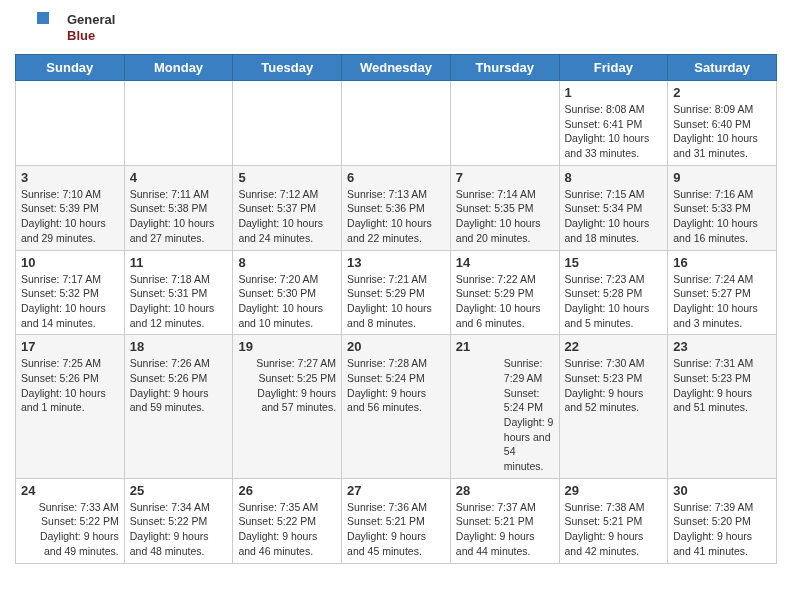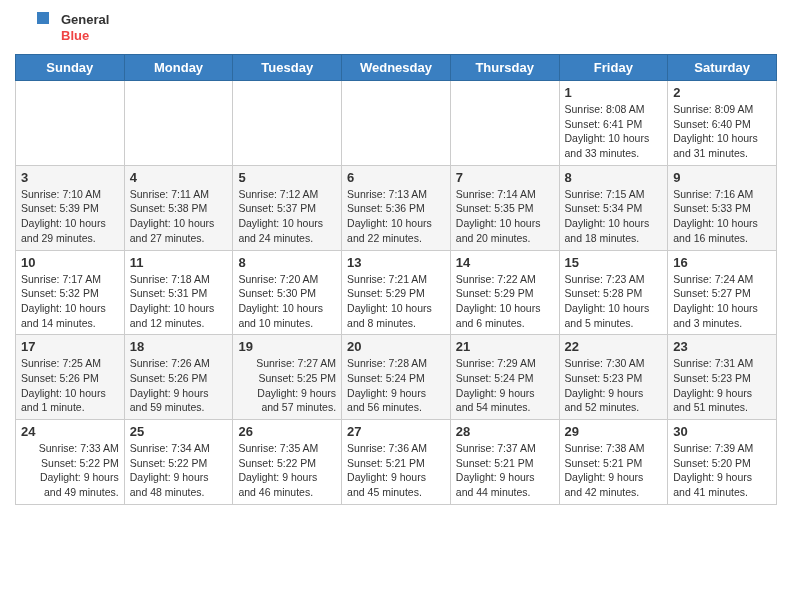--- a/index.html
+++ b/index.html
@@ -12,21 +12,21 @@
     }
     .header {
       display: flex;
       justify-content: space-between;
       align-items: flex-start;
       margin-bottom: 8px;
     }
     .logo {
       display: flex;
       align-items: center;
-      gap: 8px;
+      gap: 14px;
     }
     .title-block {
       text-align: right;
     }
     .title-block h1 {
       font-size: 32px;
       font-weight: normal;
       color: #222;
     }
     .title-block h2 {
@@ -82,21 +82,21 @@
 </head>
 <body>
 
 <div class="header">
   <div class="logo">
       <svg width="36" height="36" viewBox="0 0 36 36">
         <polygon points="22,2 34,2 34,14 22,14" fill="#3a7fc1"></polygon>
       </svg>
       <div style="display: flex; flex-direction: column; line-height: 1.2; margin-left: 2px;">
         <span style="font-size: 13px; font-weight: bold; color: rgb(51, 51, 51);">General</span>
-        <span style="font-size: 13px; font-weight: bold; color: #ef4444;">Blue</span>
+        <span style="font-size: 13px; font-weight: bold; color: #7f1d1d;">Blue</span>
       </div>
     </div>
   <div class="title-block">
     <h1></h1>
     <h2></h2>
   </div>
 </div>
 
 <table class="calendar">
   <thead>
@@ -238,21 +238,21 @@
 Daylight: 9 hours and 57 minutes.</div>
         </td>
         <td>
           <span class="day-num">20</span>
           <div class="day-info" style="white-space: pre-line;">Sunrise: 7:28 AM
 Sunset: 5:24 PM
 Daylight: 9 hours and 56 minutes.</div>
         </td>
         <td>
           <span class="day-num">21</span>
-          <div class="day-info" style="white-space: pre-line;">Sunrise: 7:29 AM
+          <div class="day-info" style="white-space: pre-line; margin-left: 48px;">Sunrise: 7:29 AM
 Sunset: 5:24 PM
 Daylight: 9 hours and 54 minutes.</div>
         </td>
         <td>
           <span class="day-num">22</span>
           <div class="day-info" style="white-space: pre-line;">Sunrise: 7:30 AM
 Sunset: 5:23 PM
 Daylight: 9 hours and 52 minutes.</div>
         </td>
         <td>

